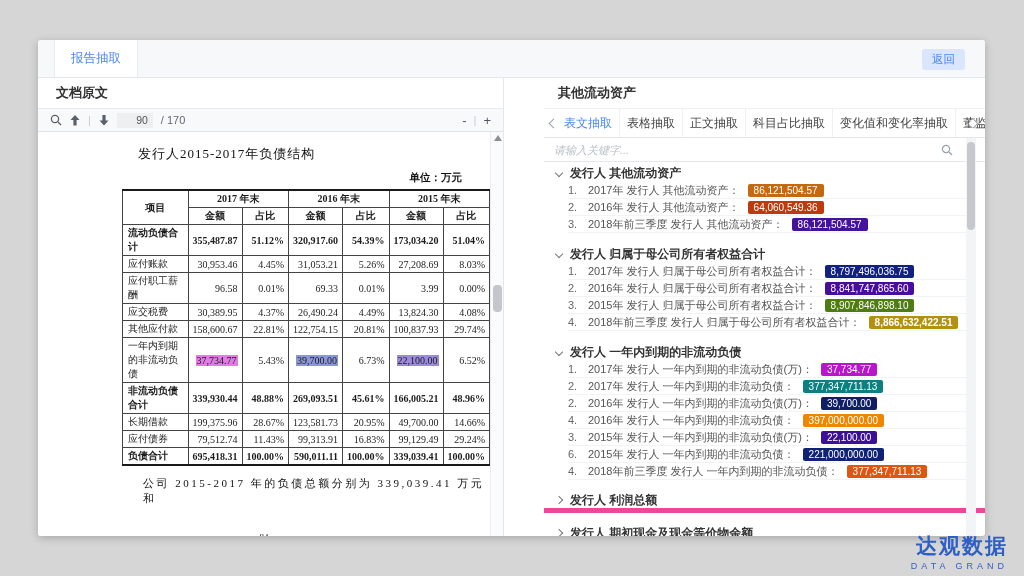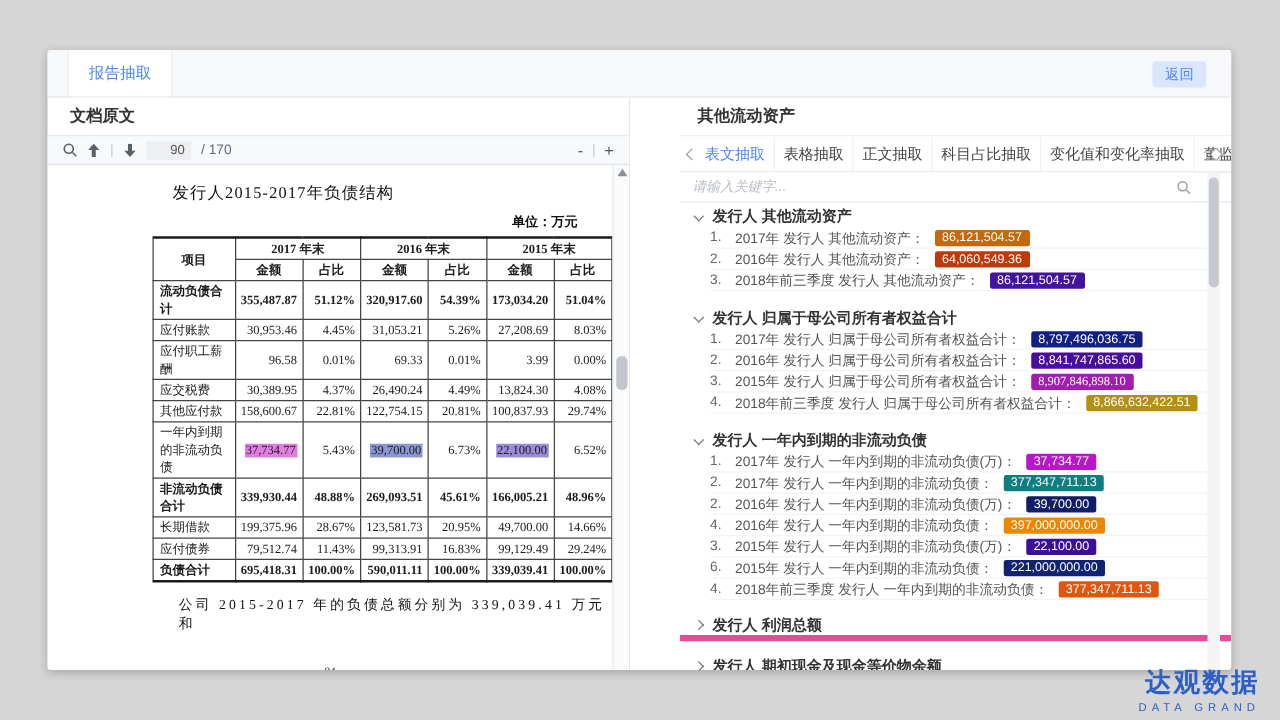--- a/index.html
+++ b/index.html
@@ -326,26 +326,26 @@
               <span class="badge" style="background: rgb(18, 32, 132);">8,797,496,036.75</span>
             </div>
             <div class="item">
               <span class="no">2.</span>
               <span class="txt">2016年 发行人 归属于母公司所有者权益合计：</span>
               <span class="badge" style="background: rgb(72, 13, 158);">8,841,747,865.60</span>
             </div>
             <div class="item">
               <span class="no">3.</span>
               <span class="txt">2015年 发行人 归属于母公司所有者权益合计：</span>
-              <span class="badge" style="background: #a21caf; font-family: Liberation Serif, serif;">8,907,846,898.10</span>
+              <span class="badge" style="background: #4d7c0f;">8,907,846,898.10</span>
             </div>
             <div class="item">
               <span class="no">4.</span>
               <span class="txt">2018年前三季度 发行人 归属于母公司所有者权益合计：</span>
-              <span class="badge" style="background: rgb(179, 144, 14);">8,866,632,422.51</span>
+              <span class="badge" style="background: rgb(179, 144, 14); font-weight: bold;">8,866,632,422.51</span>
             </div>
           </div>
           <div class="group">
             <div class="ghead">
               <span class="gchev" style="transform: rotate(45deg);"></span>
               <span class="gtitle">发行人 一年内到期的非流动负债</span>
             </div>
             <div class="item">
               <span class="no">1.</span>
               <span class="txt">2017年 发行人 一年内到期的非流动负债(万)：</span>

